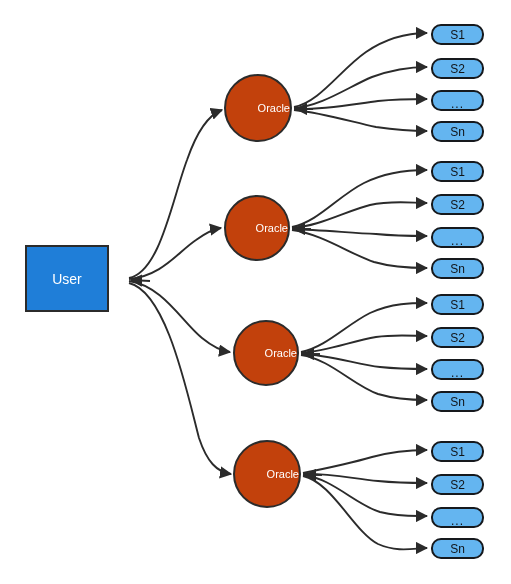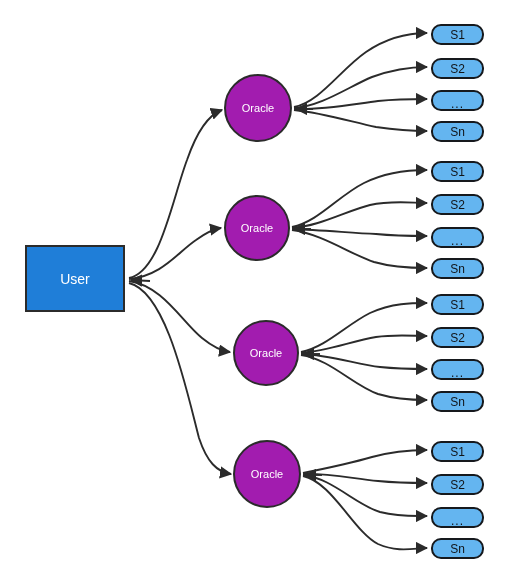--- a/index.html
+++ b/index.html
@@ -7,21 +7,21 @@
        font-family:"Liberation Sans","DejaVu Sans",sans-serif;}
   #canvas{position:relative;width:511px;height:584px;background:#fff;}
   svg#wires{position:absolute;left:0;top:0;width:511px;height:584px;}
 
   .node{position:absolute;box-sizing:border-box;display:flex;
         align-items:center;justify-content:center;color:#ffffff;}
 
   .user-box{background:#1f7ed8;border:2px solid #2b2b2b;}
   .user-box .lbl{font-size:14px;color:#fff;}
 
-  .oracle{background:#a21caf;border:2px solid #2b2b2b;border-radius:50%;}
+  .oracle{background:#c2410c;border:2px solid #2b2b2b;border-radius:50%;justify-content:flex-end;}
   .oracle .lbl{font-size:11px;color:#fff;}
 
   .sbox{background:#64b5f0;border:2px solid #16191d;border-radius:10px;}
   .sbox .lbl{font-size:12px;color:#111418;}
   .sbox.dots .lbl{position:relative;top:3px;letter-spacing:1px;}
 </style>
 </head>
 <body>
 
 <div id="canvas">
@@ -62,21 +62,21 @@
 
     <g fill="none" stroke="#2b2b2b" stroke-width="1.9" marker-end="url(#ah)">
       <path d="M 150 281 L 131 280"></path>
       <path d="M 313 109 L 296 109"></path>
       <path d="M 311 229 L 294 229"></path>
       <path d="M 320 354 L 303 354"></path>
       <path d="M 322 475 L 305 475"></path>
     </g>
   </svg>
 
-  <div class="node user-box" id="user-node" style="left: 25px; top: 245px; width: 100px; height: 67px;">
+  <div class="node user-box" id="user-node" style="left: 25px; top: 245px; width: 84px; height: 67px;">
     <span class="lbl">User</span>
   </div>
 
   <div id="oracle-layer">
       <div class="node oracle" style="left: 224px; top: 74px; width: 68px; height: 68px;">
         <span class="lbl">Oracle</span>
       </div>
       <div class="node oracle" style="left: 224px; top: 195px; width: 66px; height: 66px;">
         <span class="lbl">Oracle</span>
       </div>

